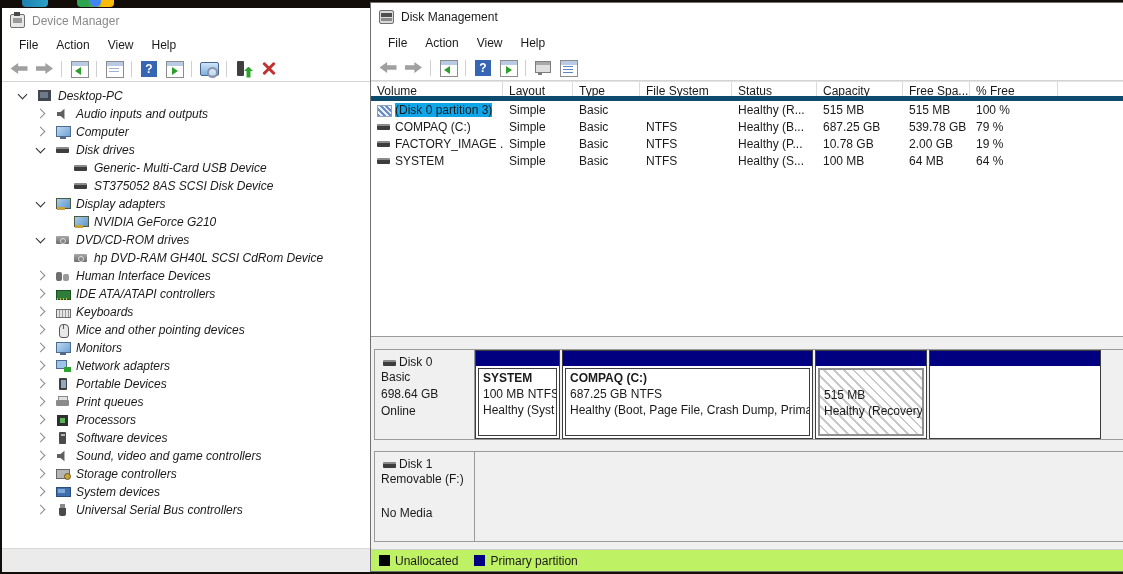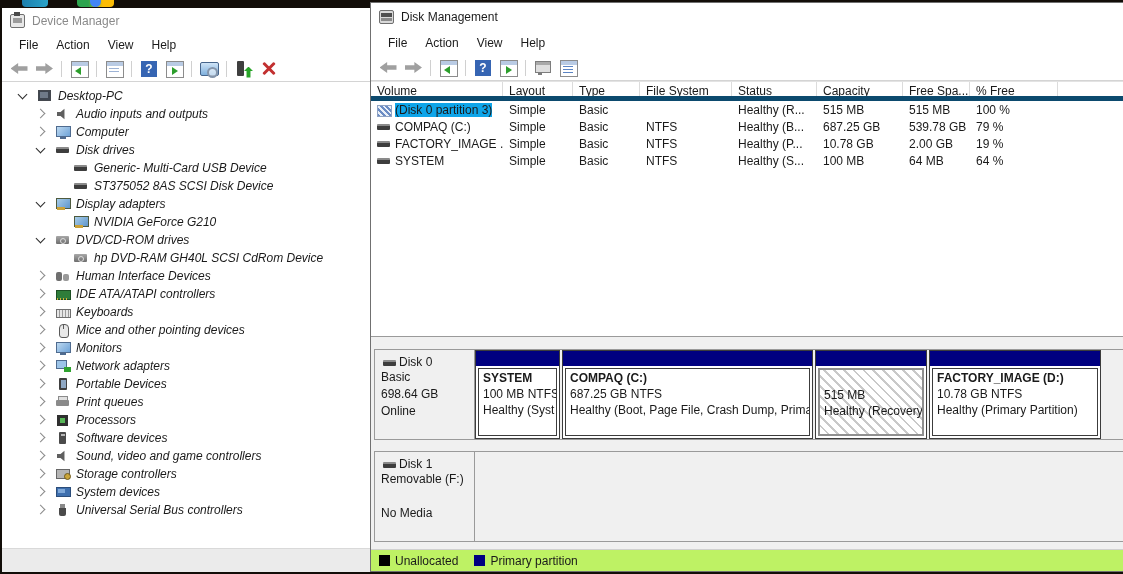--- a/index.html
+++ b/index.html
@@ -527,25 +527,20 @@
               <div class="pbar" style="background: rgb(0, 0, 128);"></div>
               <div class="pbody">
                 <div class="pname"></div>
                 <div class="pline">515 MB</div>
                 <div class="pline">Healthy (Recovery</div>
               </div>
             </div>
 
             <div class="part" style="width: 172px;">
               <div class="pbar" style="background: rgb(0, 0, 128);"></div>
-              <div class="pbody">
-                <div class="pname">FACTORY_IMAGE  (D:)</div>
-                <div class="pline">10.78 GB NTFS</div>
-                <div class="pline">Healthy (Primary Partition)</div>
-              </div>
             </div>
           </div>
       </div>
 
       <div class="band b1">
         <div class="disk-head">
           <div class="disk-title">
             <span class="ic disk-icon"></span>
             <span>Disk 1</span>
           </div>

